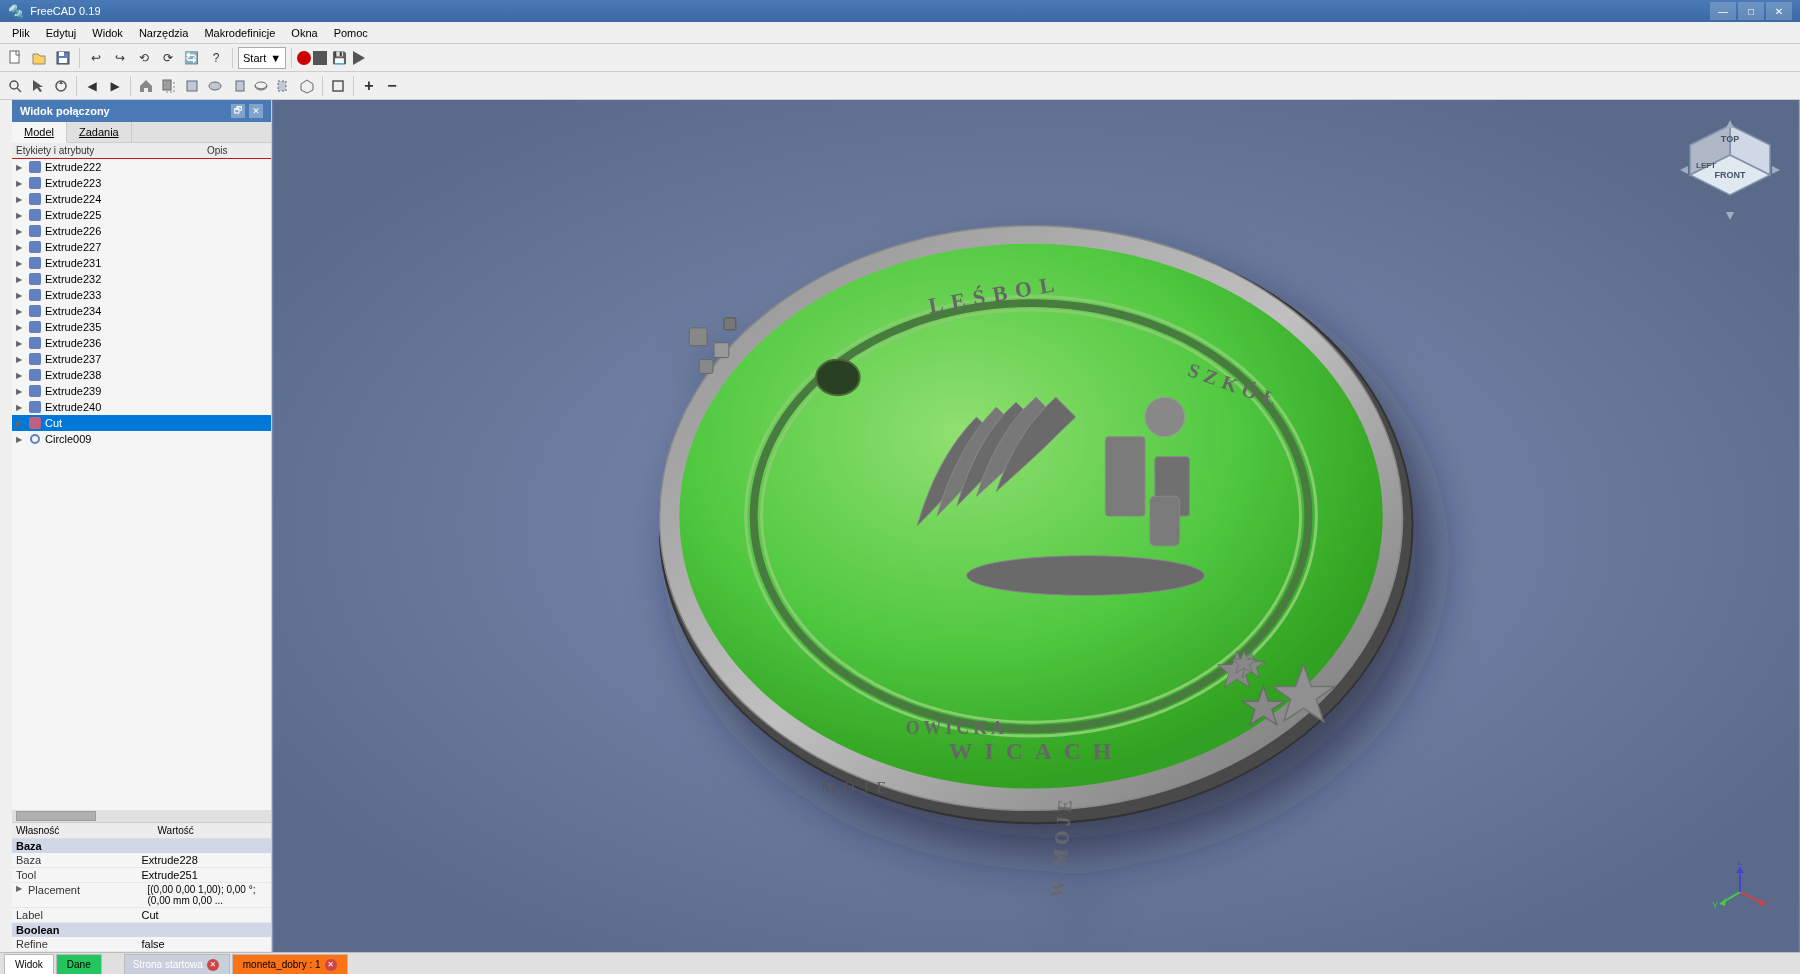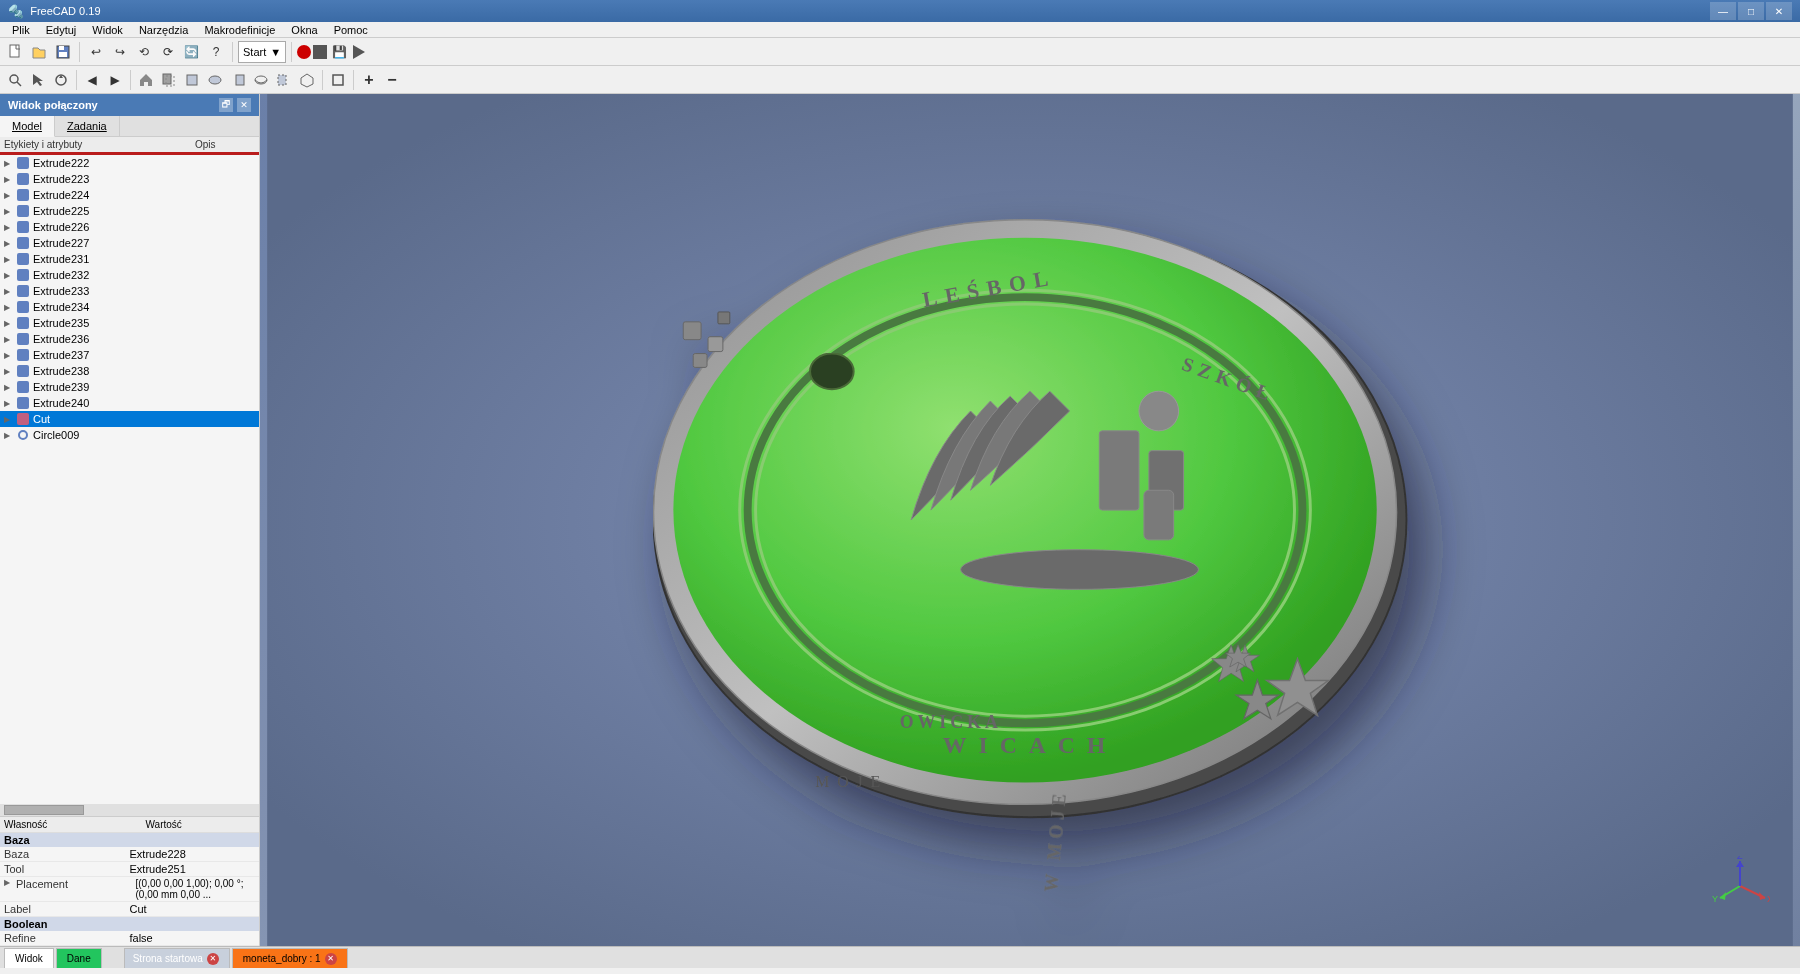--- a/index.html
+++ b/index.html
@@ -17,21 +17,21 @@
     }
     #title-bar .win-btn {
       width: 26px; height: 18px;
       background: rgba(255,255,255,0.2);
       border: none; color: white; font-size: 10px;
       cursor: pointer; display: flex; align-items: center; justify-content: center;
     }
 
     
     #menu-bar {
-      height: 16px;
+      height: 22px;
       background: #f0f0f0;
       display: flex;
       align-items: center;
       padding: 0 4px;
       border-bottom: 1px solid #ccc;
     }
     .menu-item {
       padding: 2px 8px;
       cursor: pointer;
       font-size: 11px;
@@ -83,20 +83,21 @@
       border-top: 7px solid transparent;
       border-bottom: 7px solid transparent;
       border-left: 12px solid #555;
       cursor: pointer;
     }
 
     
     #main-layout {
       display: flex;
       height: calc(974px - 22px - 22px - 28px - 28px - 22px);
+      padding-left: 12px;
     }
 
     
     #left-panel {
       width: 260px;
       background: #f5f5f5;
       border-right: 1px solid #ccc;
       display: flex;
       flex-direction: column;
       flex-shrink: 0;
@@ -133,21 +134,21 @@
     .panel-tab.active {
       background: #f5f5f5;
       border-bottom: 1px solid #f5f5f5;
       margin-bottom: -1px;
     }
     #tree-header {
       display: flex;
       padding: 2px 4px;
       font-size: 10px;
       color: #333;
-      border-bottom: 3px solid #b91c1c;
+      border-bottom: 1px solid #b91c1c;
       background: #ececec;
     }
     #tree-header .col-label { flex: 1; }
     #tree-header .col-desc { width: 60px; margin-left: 17px; }
     .tree-item {
       display: flex;
       align-items: center;
       padding: 1px 4px;
       cursor: pointer;
       font-size: 11px;
@@ -722,20 +723,39 @@
 
         <ellipse cx="-200" cy="-150" rx="22" ry="18" fill="#2a4020" stroke="#4a6a38" stroke-width="2"></ellipse>
 
         <text x="-180" y="270" fill="#555" font-size="16" font-family="serif" text-anchor="middle" letter-spacing="8">MOJE</text>
 
         <polygon points="270,140 278,162 301,162 283,175 290,197 270,184 250,197 257,175 239,162 262,162" fill="#909090" stroke="#707070" stroke-width="1.5"></polygon>
         <polygon points="240,170 246,188 265,188 250,198 256,216 240,206 224,216 230,198 215,188 234,188" fill="#888" stroke="#666" stroke-width="1.5" transform="scale(0.85) translate(30,20)"></polygon>
       </g>
     </svg>
 
+    <div id="nav-cube">
+      <svg width="100" height="100" viewBox="0 0 100 100">
+
+        <polygon points="50,5 90,25 90,55 50,35" fill="#d0d8e8" stroke="#8090a8" stroke-width="1.5"></polygon>
+
+        <polygon points="10,25 50,5 50,35 10,55" fill="#b0b8c8" stroke="#8090a8" stroke-width="1.5"></polygon>
+
+        <polygon points="10,55 50,35 90,55 50,75" fill="#e0e8f0" stroke="#8090a8" stroke-width="1.5"></polygon>
+
+        <text x="50" y="22" fill="#445566" font-size="9" text-anchor="middle" font-family="sans-serif" font-weight="bold">TOP</text>
+        <text x="26" y="48" fill="#445566" font-size="8" text-anchor="middle" font-family="sans-serif" font-weight="bold">LEFT</text>
+        <text x="50" y="58" fill="#445566" font-size="9" text-anchor="middle" font-family="sans-serif" font-weight="bold">FRONT</text>
+
+        <polygon points="50,0 46,8 54,8" fill="#a0afc0"></polygon>
+        <polygon points="0,50 8,46 8,54" fill="#a0afc0"></polygon>
+        <polygon points="100,50 92,46 92,54" fill="#a0afc0"></polygon>
+        <polygon points="50,100 46,92 54,92" fill="#a0afc0"></polygon>
+      </svg>
+    </div>
 
     <div id="axes">
       <svg width="60" height="60" viewBox="0 0 60 60">
 
         <line x1="30" y1="30" x2="55" y2="42" stroke="#cc4444" stroke-width="2"></line>
         <polygon points="55,42 49,36 50,44" fill="#cc4444"></polygon>
         <text x="57" y="46" fill="#cc4444" font-size="9" font-family="sans-serif">X</text>
 
         <line x1="30" y1="30" x2="10" y2="42" stroke="#44cc44" stroke-width="2"></line>
         <polygon points="10,42 16,36 15,44" fill="#44cc44"></polygon>

